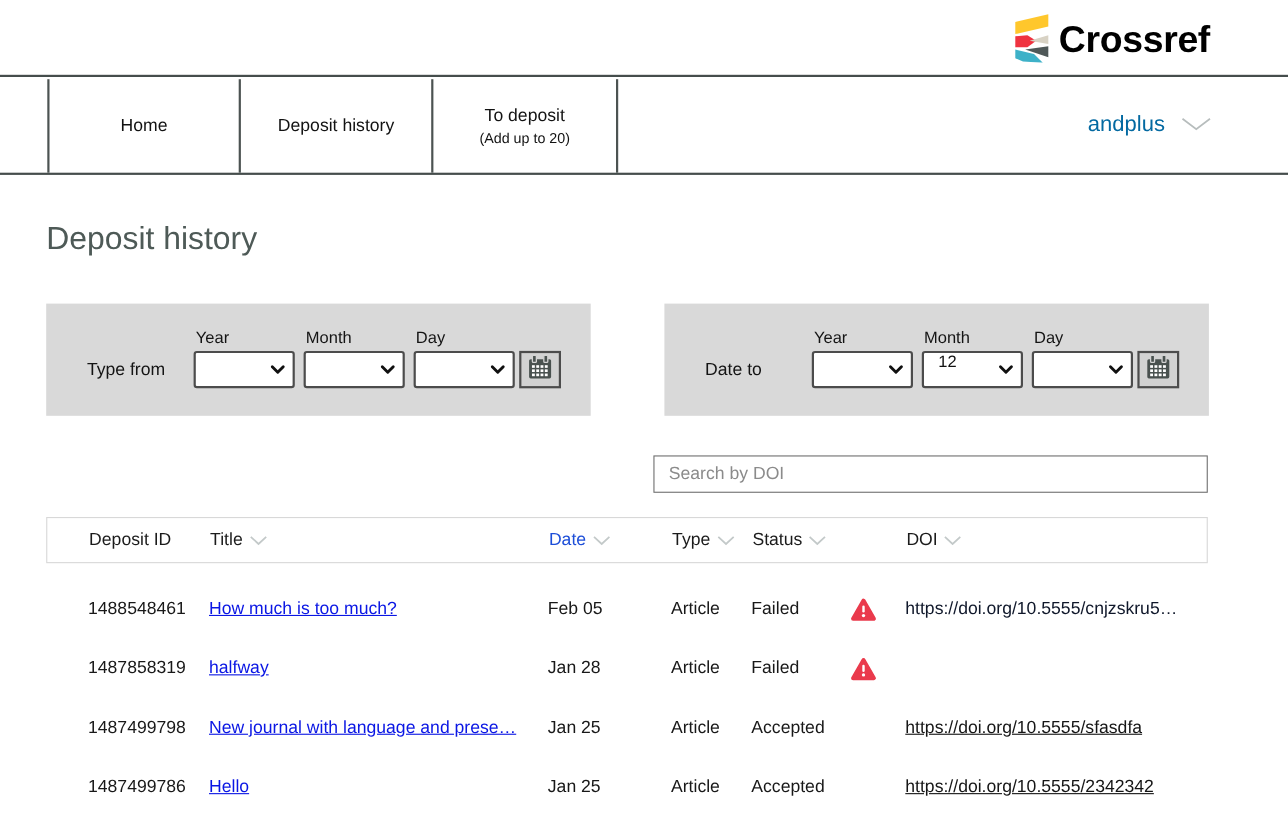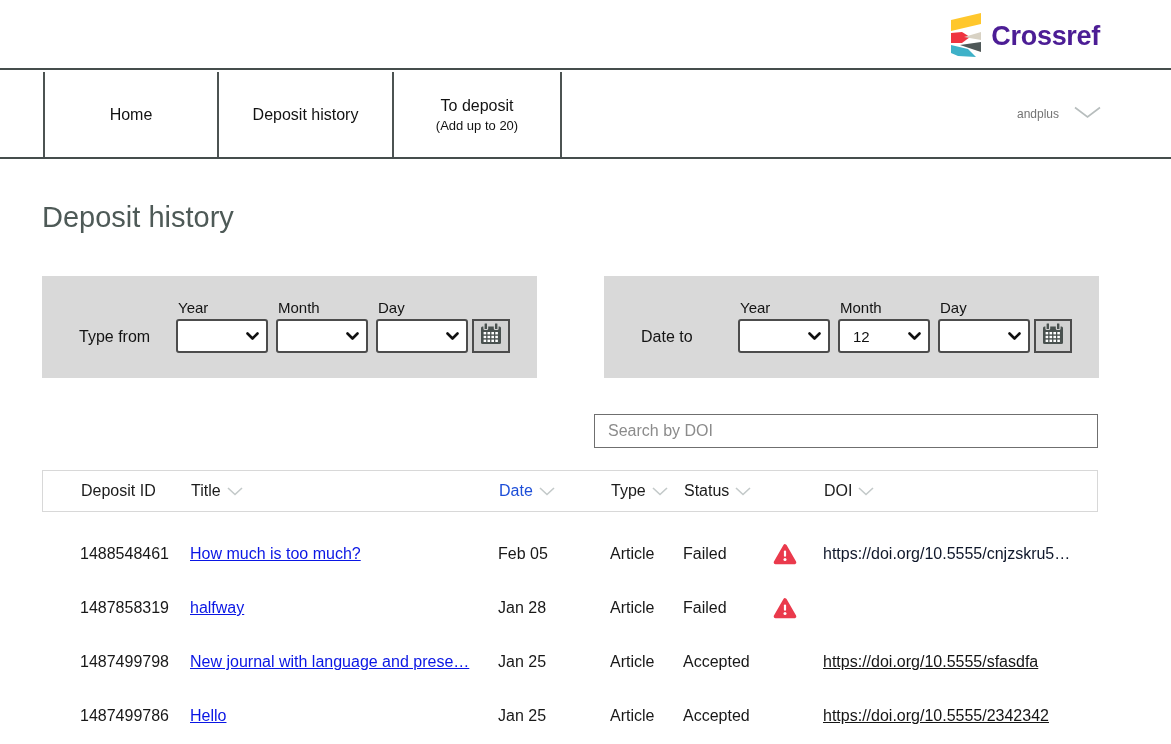--- a/index.html
+++ b/index.html
@@ -8,49 +8,49 @@
   .screen { position:relative; width:1171px; height:744px; background:#fff; }
 
   
   .topbar { position:absolute; top:0; left:0; right:0; height:70px; background:#fff;
     border-bottom:2px solid #454d4c; }
   .logo { position:absolute; left:42px; top:7px; color:#4f5858; font-size:26px; line-height:27px;
     letter-spacing:-0.2px; }
   .logo .beta { font-size:14px; font-weight:700; letter-spacing:0.6px; margin-left:7px; }
   .crossref { position:absolute; right:71px; top:11px; height:50px; display:flex;
     align-items:center; gap:9px; }
-  .crossref .word { font-size:27px; font-weight:600; color:#4c1d95; letter-spacing:-0.3px; }
+  .crossref .word { font-size:34px; font-weight:600; color:#000000; letter-spacing:-0.3px; }
 
   
   .navbar { position:absolute; top:72px; left:0; right:0; height:87px;
     border-bottom:2px solid #454d4c; background:#fff; }
   .nav-cells { position:absolute; left:43px; top:0; height:85px; display:flex; }
   .nav-cell { border-left:2px solid #4c5352; display:flex; flex-direction:column;
     align-items:center; justify-content:center; font-size:16px; color:#121212; cursor:pointer; }
   .nav-cell.last { border-right:2px solid #4c5352; }
   .nav-cell .sub { font-size:13px; margin-top:3px; }
   .w1{width:174px}.w2{width:175px}.w3{width:170px}
   .user-menu { position:absolute; right:70px; top:42px; transform:translateY(-50%);
-    display:flex; align-items:center; gap:15px; font-size:12px; color:#737373; cursor:pointer; }
+    display:flex; align-items:center; gap:15px; font-size:20px; color:#0369a1; cursor:pointer; }
 
   
   .page-title { position:absolute; left:42px; top:201px; font-size:29px; font-weight:400;
     color:#4e5a57; }
 
   
   .filterbox { position:absolute; top:276px; width:495px; height:102px; background:#d9d9d9; }
   .fb-from { left:42px; } .fb-to { left:604px; }
   .fb-label { position:absolute; left:37px; top:61px; transform:translateY(-50%);
     font-size:16px; color:#141414; }
   .grp { position:absolute; top:23px; }
   .g-year{left:134px}.g-month{left:234px}.g-day{left:334px}
   .glabel { font-size:15px; color:#141414; margin:0 0 3px 2px; }
   .dayrow { display:flex; align-items:center; }
   .sel { position:relative; width:92px; height:34px; background:#fff; border:2px solid #4c4c4c;
-    border-radius:3px; display:flex; align-items:center; padding-left:13px; font-size:15px;
+    border-radius:3px; display:flex; align-items:flex-start; padding-left:13px; font-size:15px;
     color:#111; cursor:pointer; }
   .sel svg { position:absolute; right:7px; top:50%; transform:translateY(-50%); }
   .calbtn { width:38px; height:34px; margin-left:4px; border:2px solid #4c4c4c; background:#d2d2d2;
     display:flex; align-items:center; justify-content:center; cursor:pointer; }
 
   
   .search { position:absolute; left:594px; top:414px; width:504px; height:34px;
     border:1.5px solid #6f6f6f; border-radius:0; font-size:16px; padding:0 13px; color:#222;
     font-family:"Liberation Sans","DejaVu Sans",sans-serif; outline:none; }
   .search::placeholder { color:#8b8b8b; }

